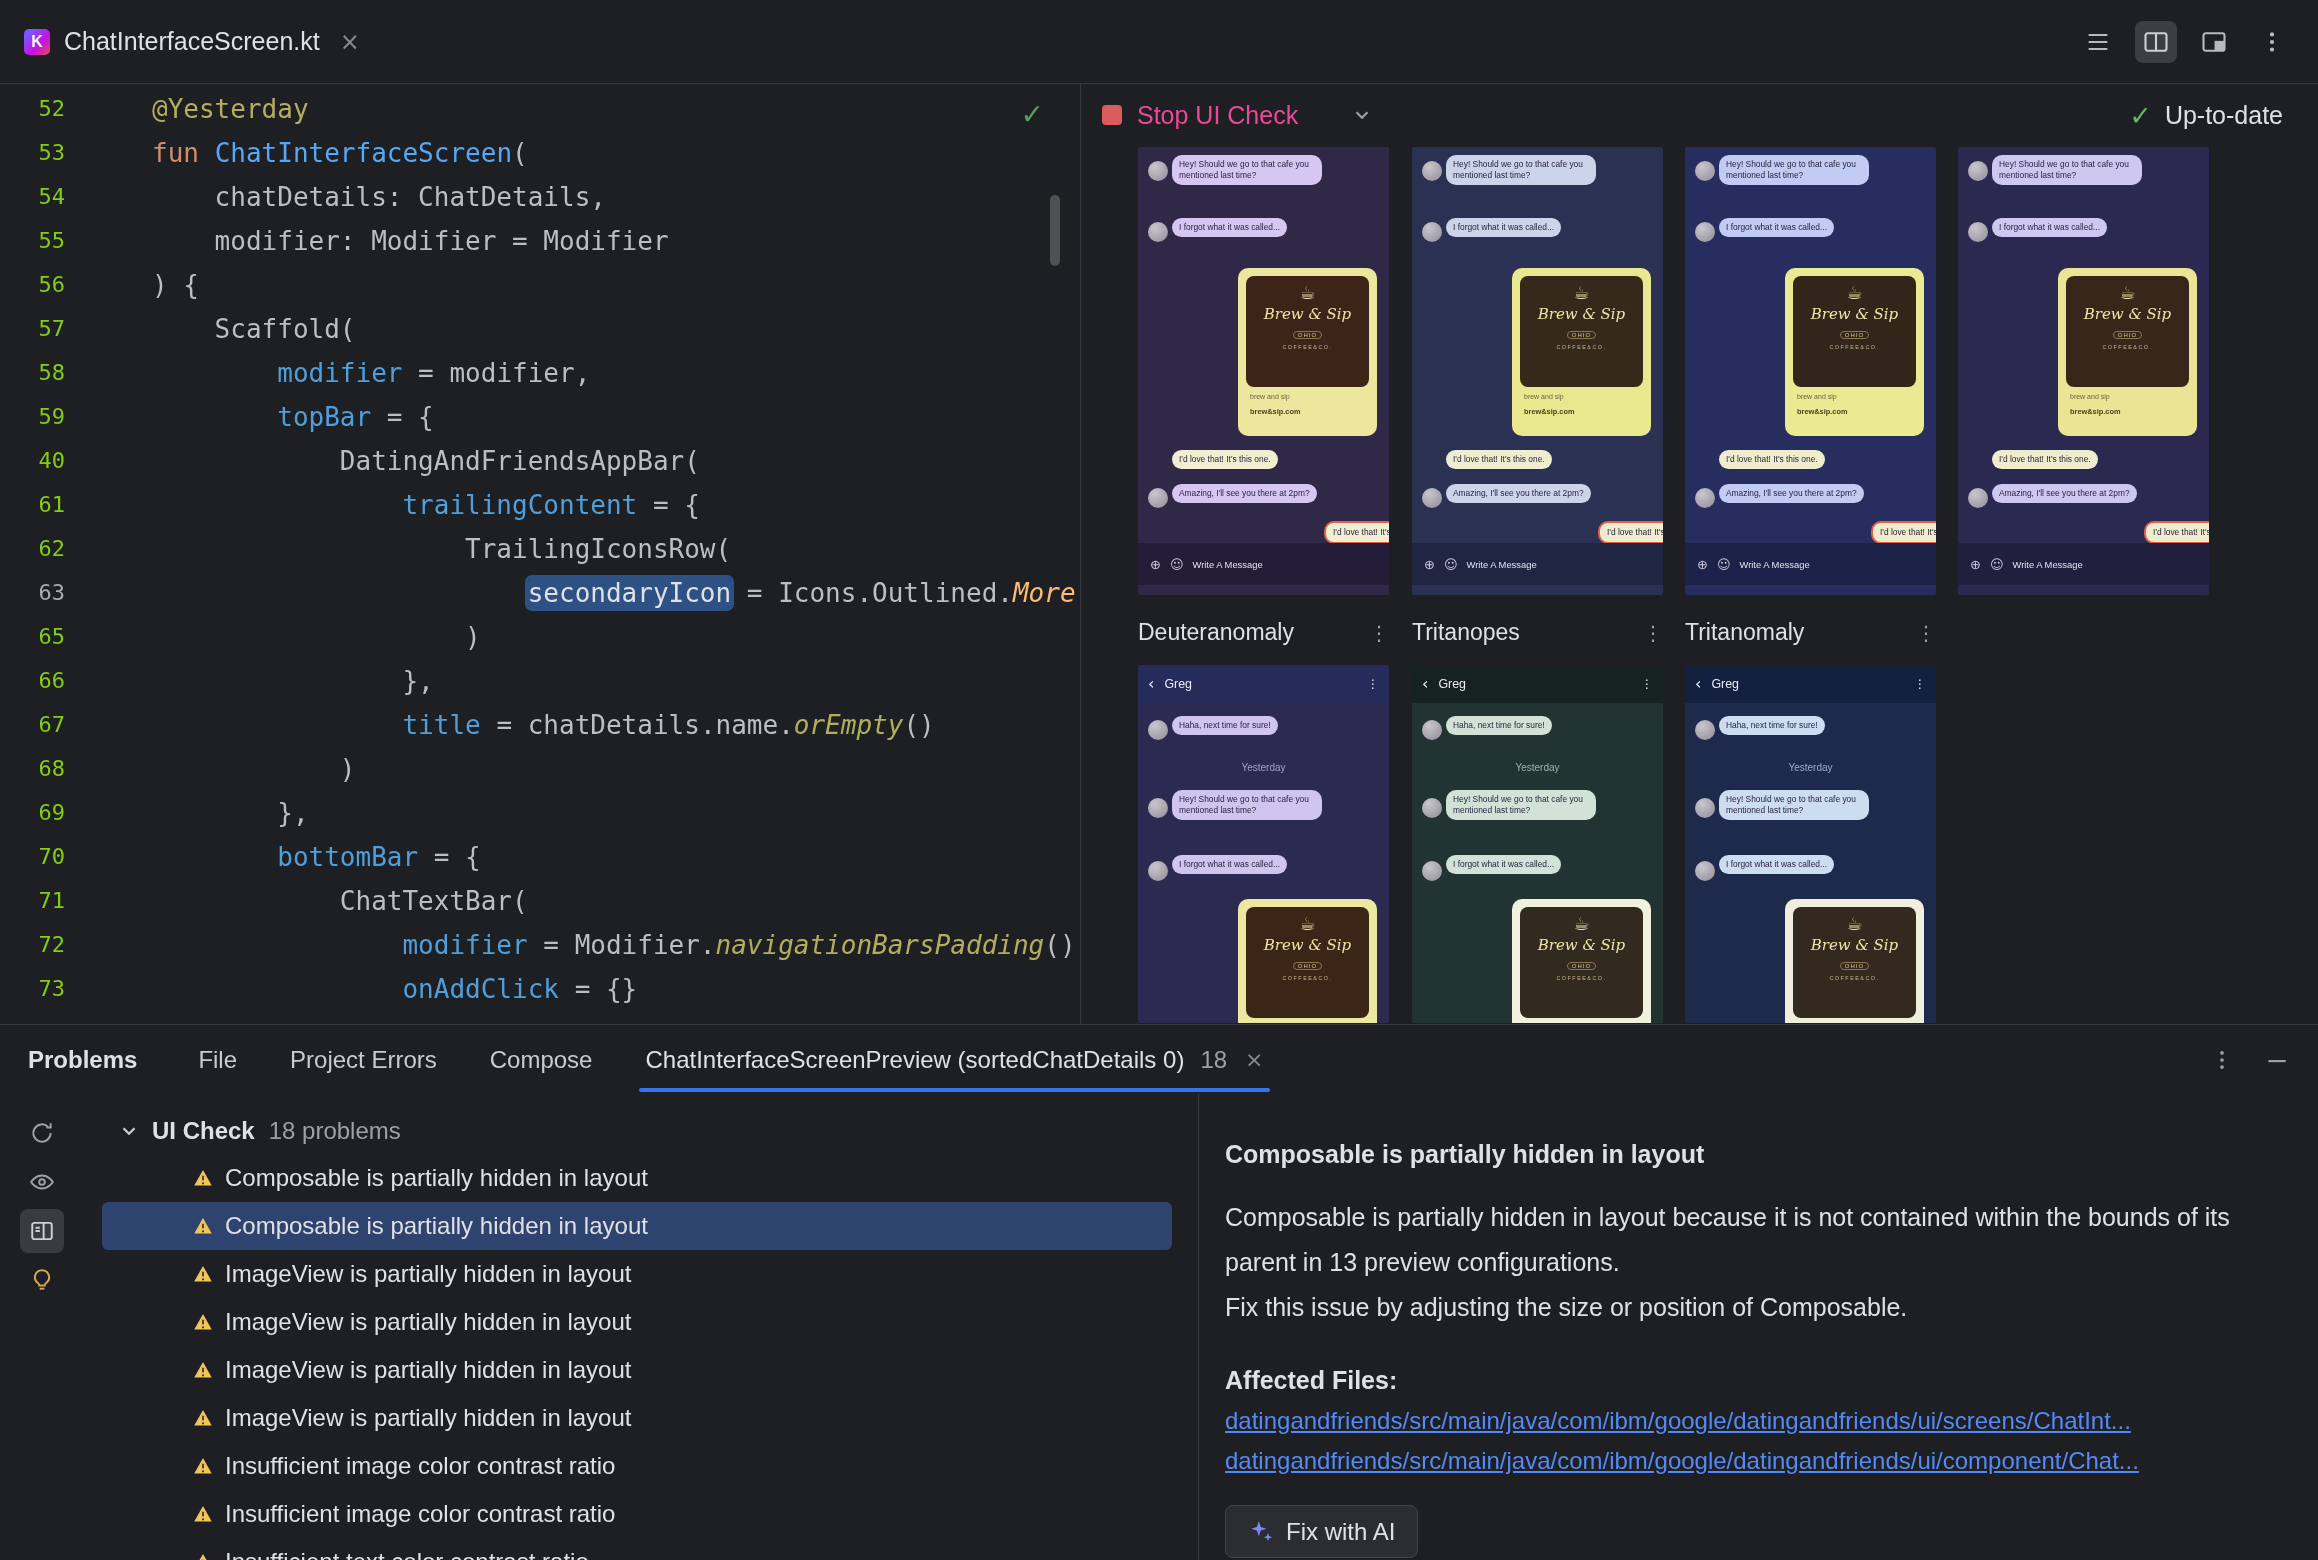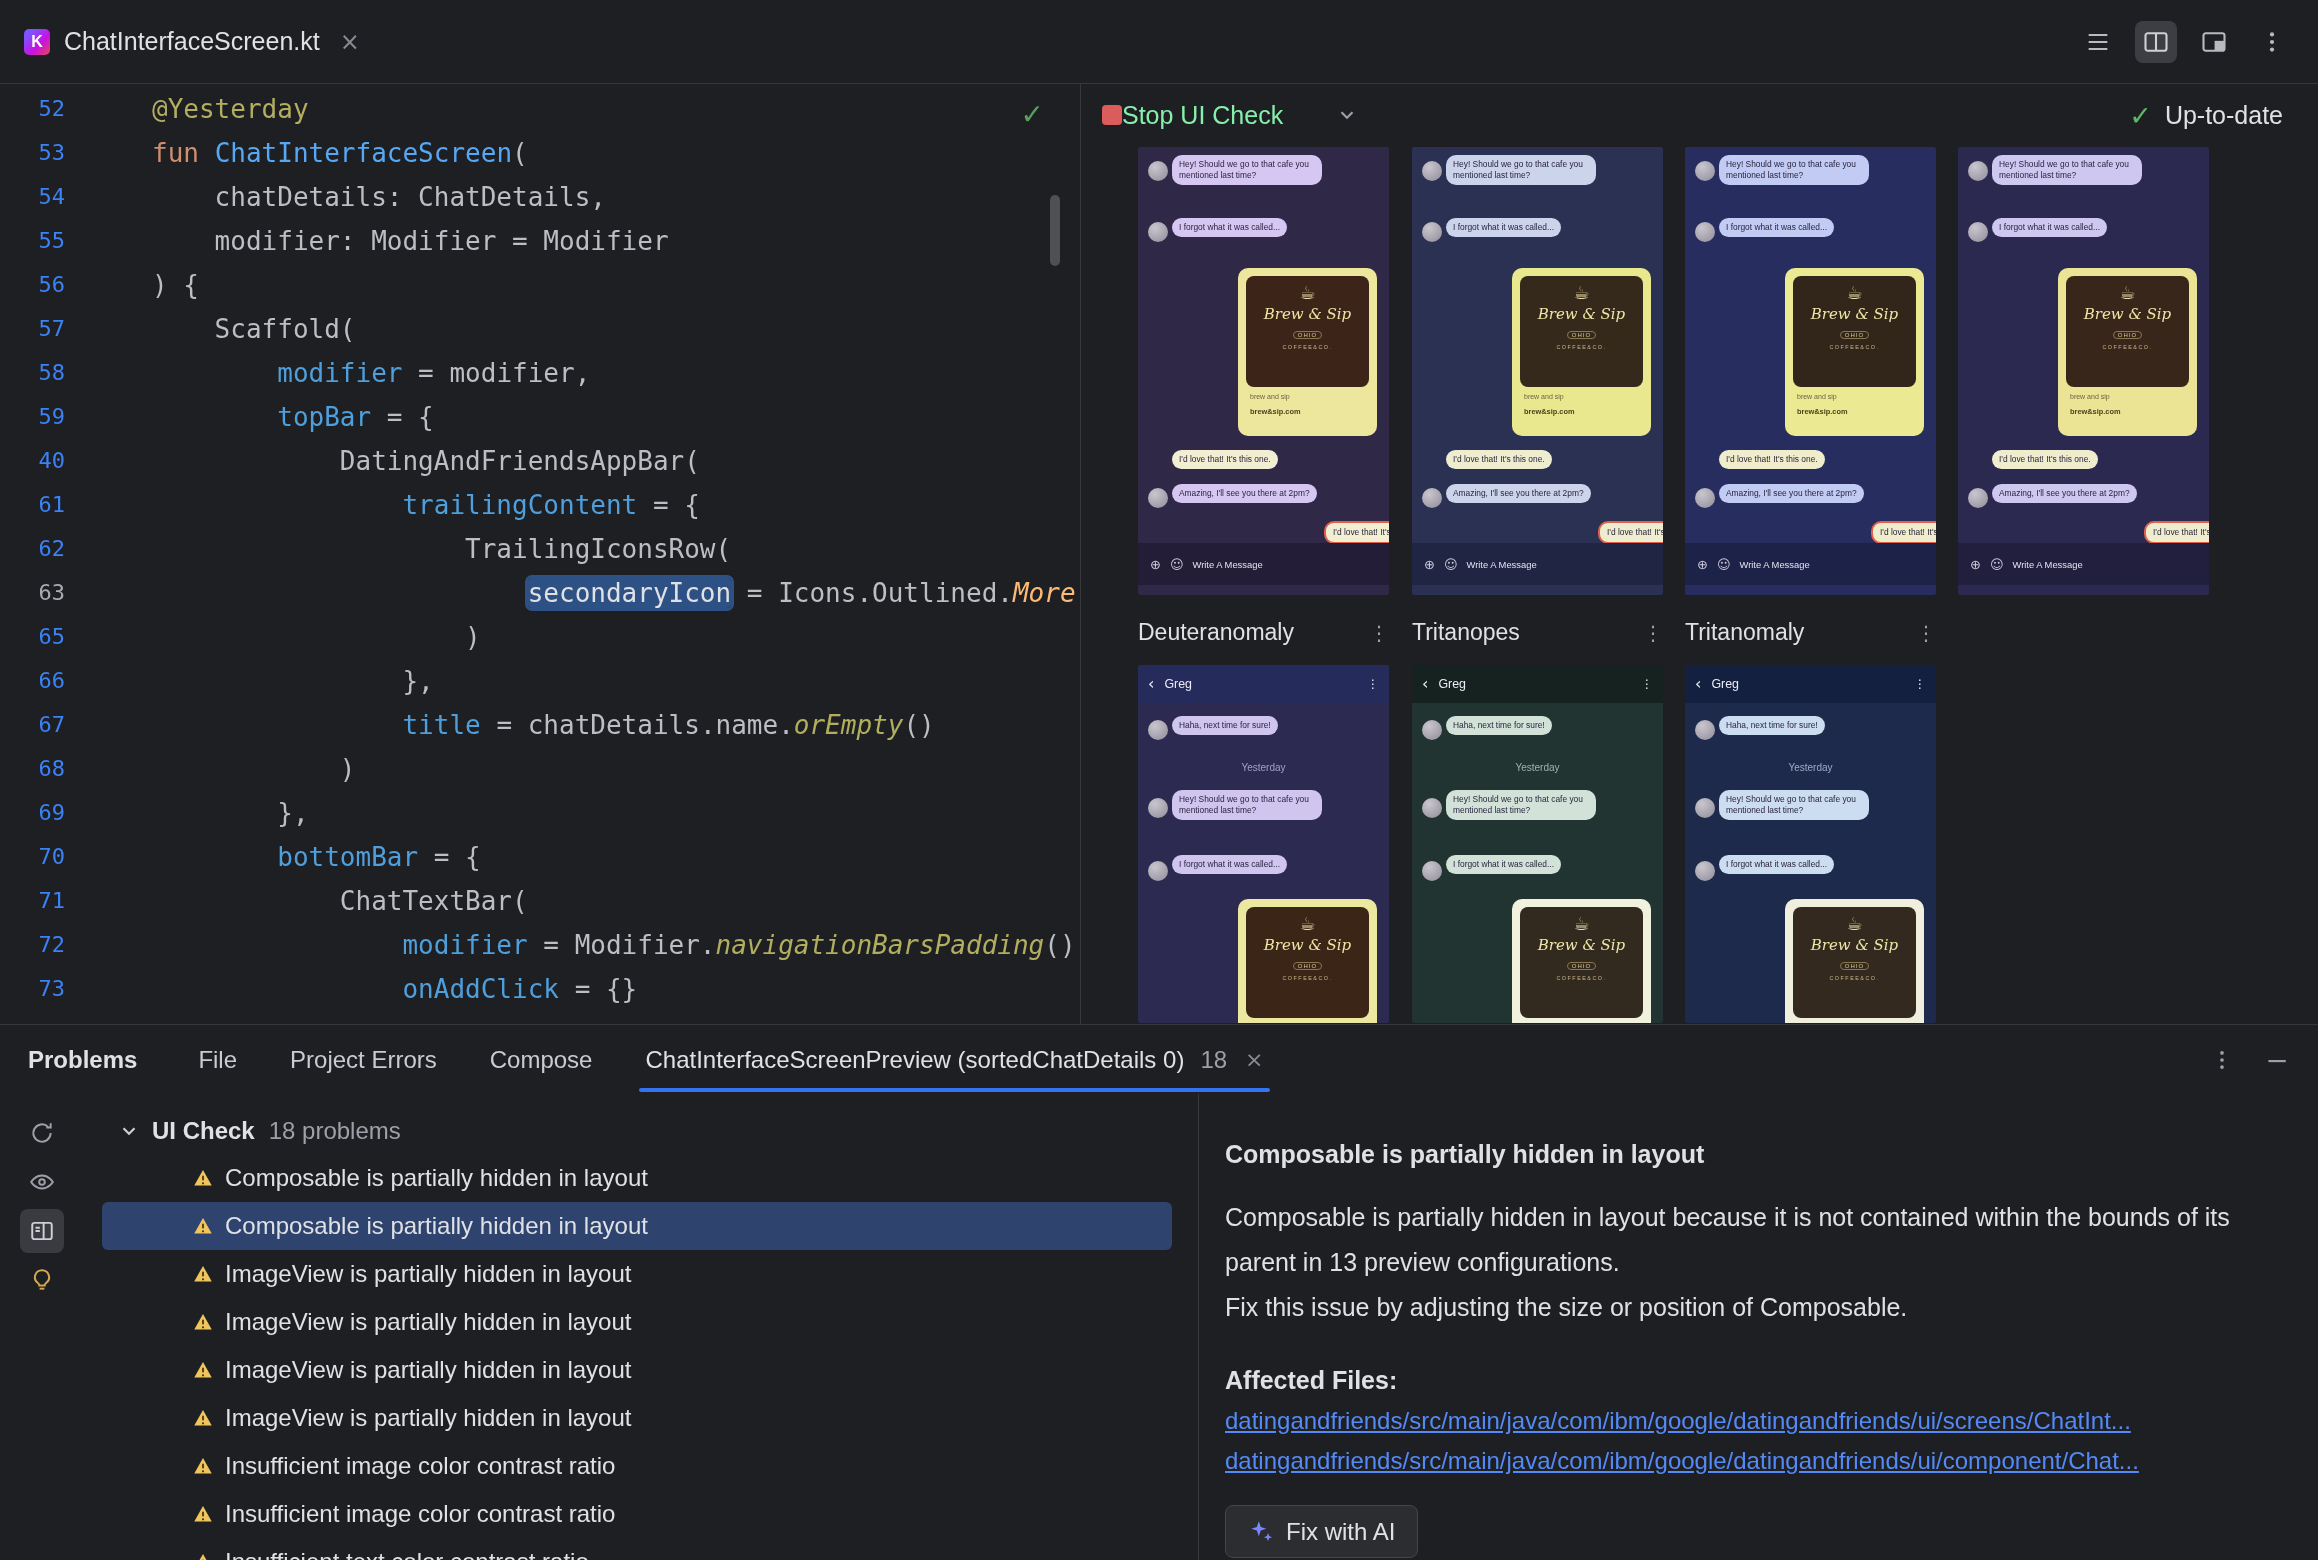--- a/index.html
+++ b/index.html
@@ -20,39 +20,39 @@
   .top-icons { margin-left:auto; display:flex; align-items:center; gap:16px; padding-right:26px; }
   .tic { width:42px; height:42px; display:flex; align-items:center; justify-content:center; border-radius:8px; }
   .tic.chip { background:#3C3E43; }
 
   
   .main { display:flex; height:940px; }
 
   
   .editor { width:1081px; flex:none; position:relative; overflow:hidden; border-right:1px solid #36383C; padding-top:3px; }
   .line { display:flex; height:44px; line-height:44px; font-family:"DejaVu Sans Mono", monospace; font-size:26px; }
-  .gutter { width:65px; flex:none; text-align:right; color:#3b82f6; font-size:22px; }
+  .gutter { width:65px; flex:none; text-align:right; color:#84cc16; font-size:22px; }
   .gutter.cur { color:#A9ABB3; }
   .code { padding-left:87px; white-space:pre; }
   .code span { white-space:pre; }
   .t-ann { color:#B3AE60; }
   .t-kw  { color:#CF8E6D; }
   .t-fn  { color:#56A8F5; }
   .t-arg { color:#4E9FDC; }
   .t-argsel { color:#DFE1E5; background:#2D5184; border-radius:4px; box-shadow:0 0 0 3px #2D5184; }
   .t-ext { color:#fdba74; font-style:italic; }
   .t-ext2{ color:#B1AE5E; font-style:italic; }
   .t-pl  { color:#BCBEC4; }
   .ed-check { position:absolute; top:14px; right:36px; font-size:28px; font-weight:700; color:#57A05C; }
   .ed-scroll { position:absolute; right:20px; top:111px; width:10px; height:71px; border-radius:5px; background:rgba(255,255,255,.22); cursor:pointer; }
 
   
   .preview-panel { flex:1; position:relative; }
   .preview-header { height:62px; display:flex; align-items:center; padding:0 36px 0 21px; }
-  .stop-btn { display:flex; align-items:center; font-size:25px; color:#86efac; }
+  .stop-btn { display:flex; align-items:center; gap:15px; font-size:25px; color:#ec4899; }
   .stop-sq { width:20px; height:20px; border-radius:4px; background:#DB5C5C; display:inline-block; }
   .hdr-chev { margin-left:53px; display:flex; cursor:pointer; }
   .ok { font-size:27px; color:#5FB865; font-weight:700; margin-right:13px; }
   .uptodate { font-size:25px; }
   .preview-grid { position:absolute; left:0; right:0; top:62px; bottom:0; overflow:hidden; }
 
   
   .pcard { position:absolute; width:251px; overflow:hidden; border-radius:2px; cursor:pointer; }
   .pav { position:absolute; left:10px; width:20px; height:20px; border-radius:50%;
     background:radial-gradient(circle at 35% 30%, #C9C6CF, #8F8C98); }

